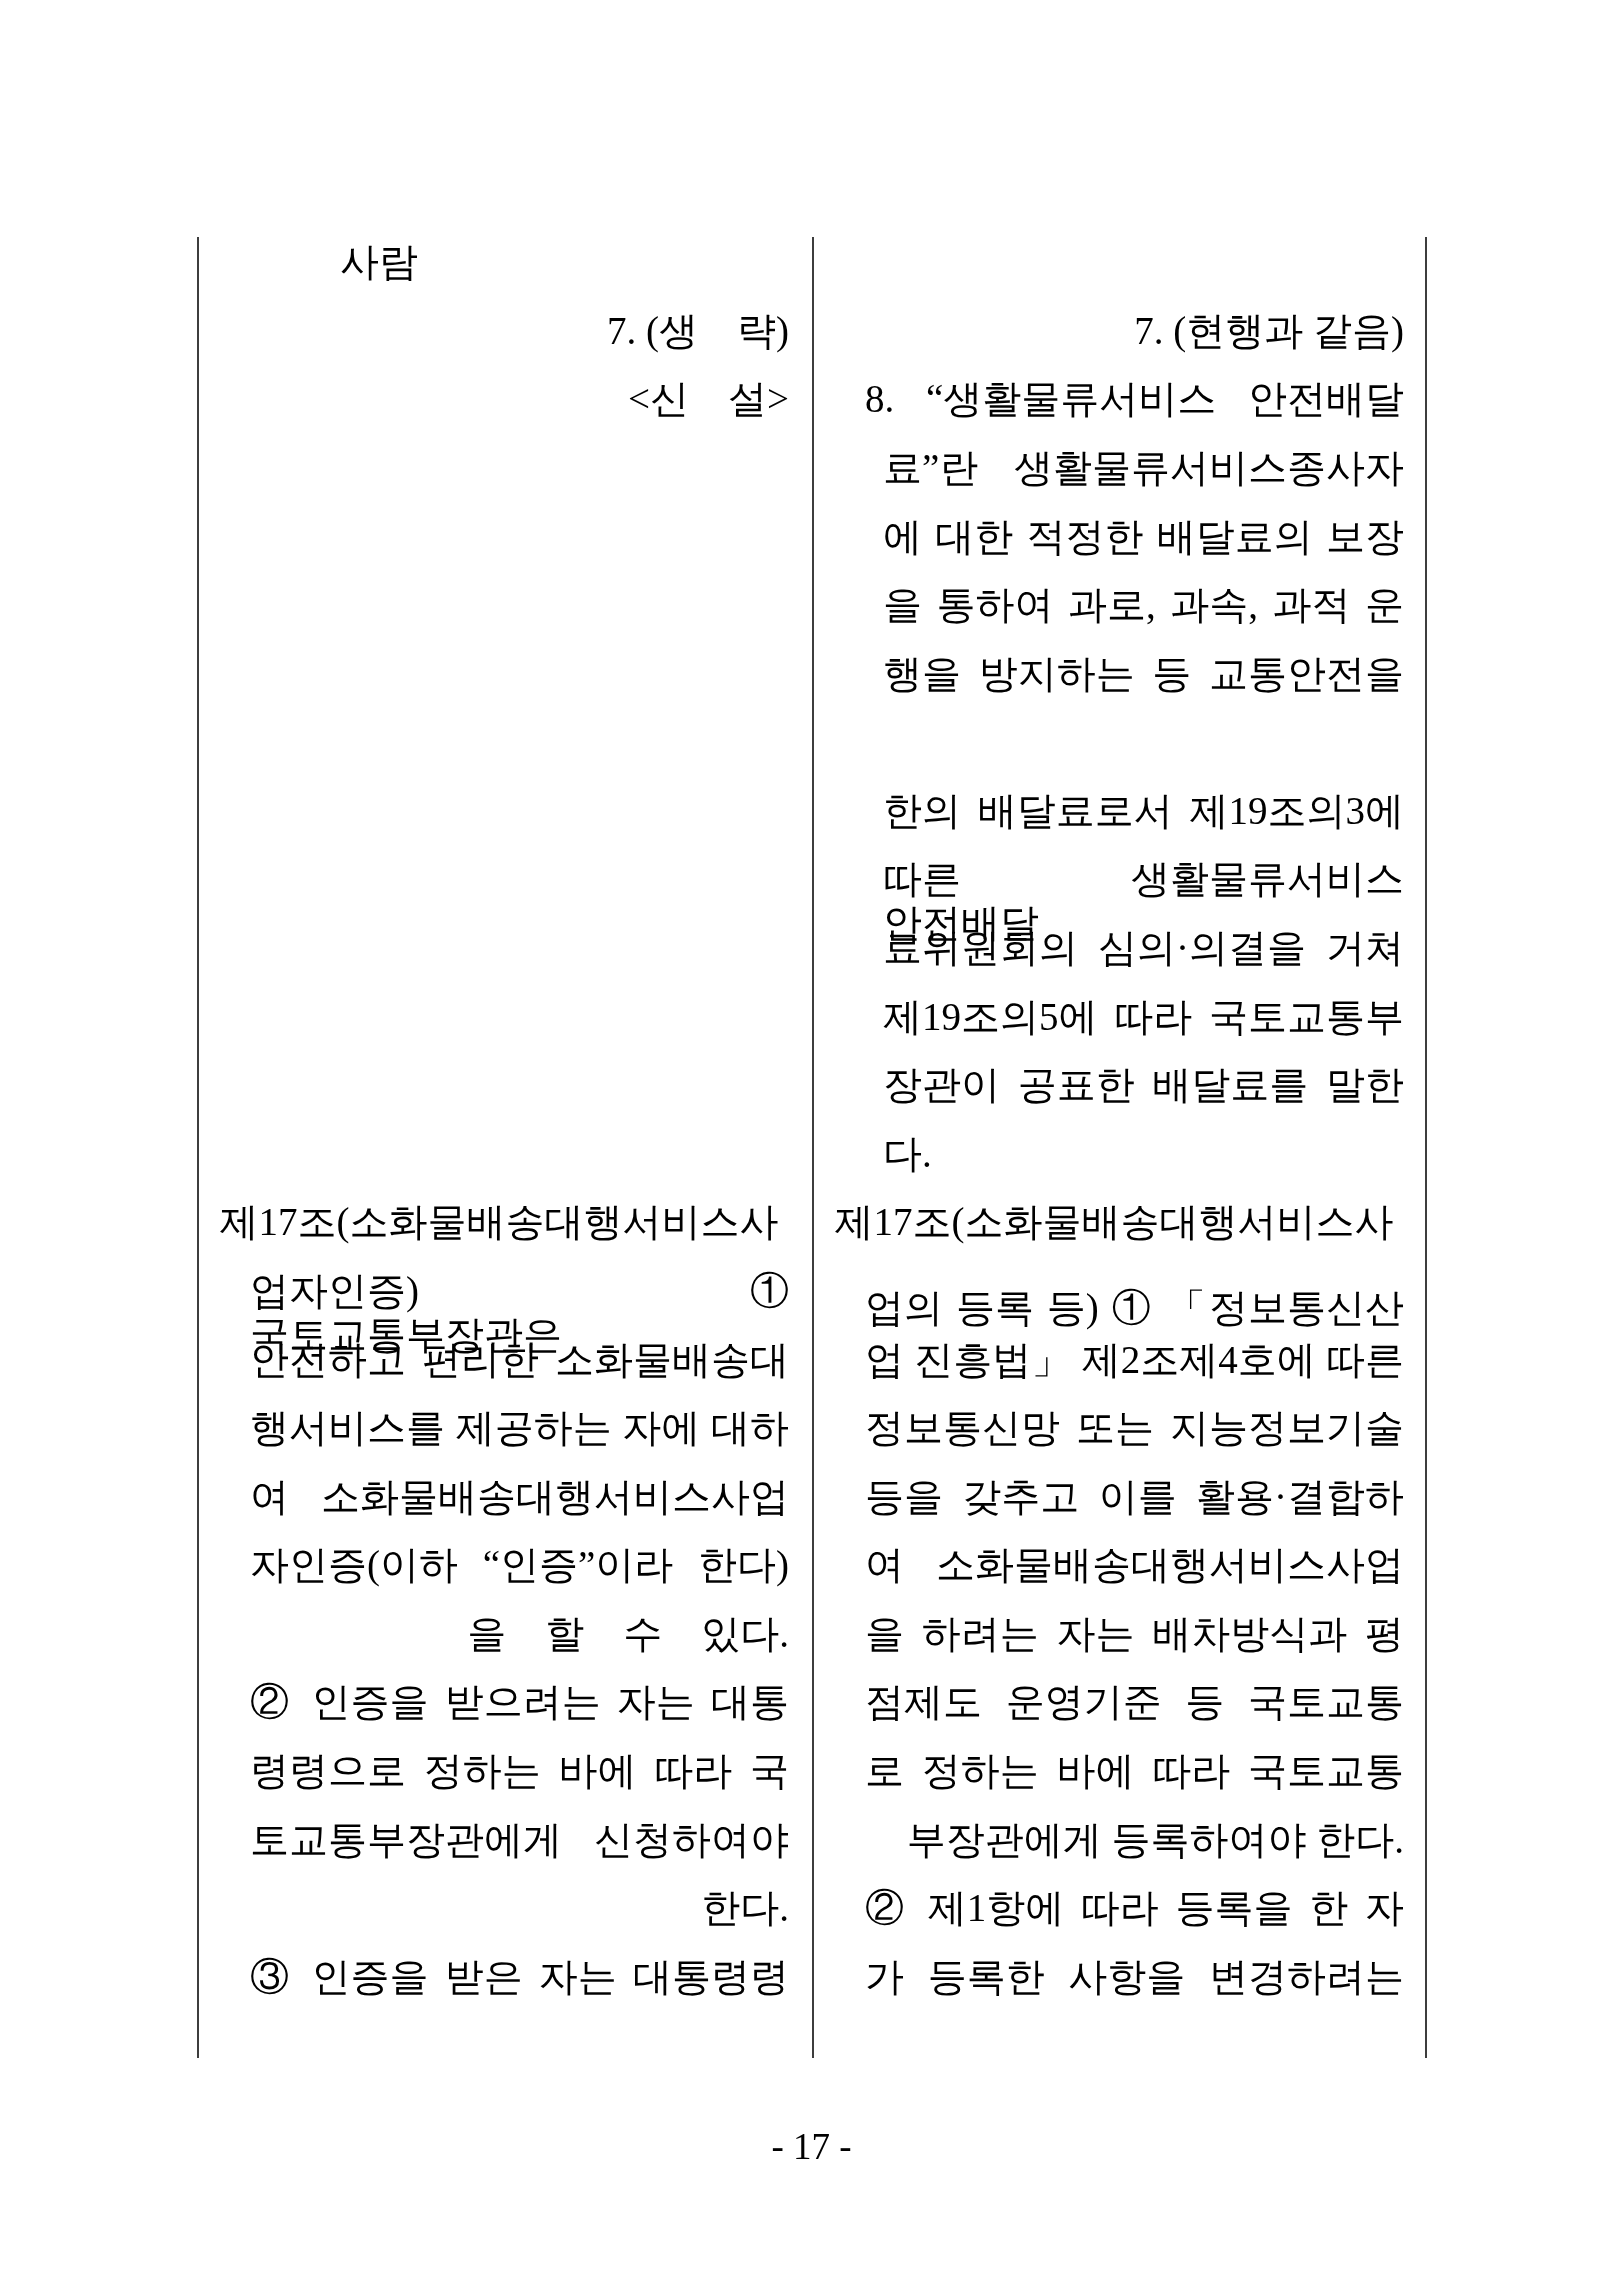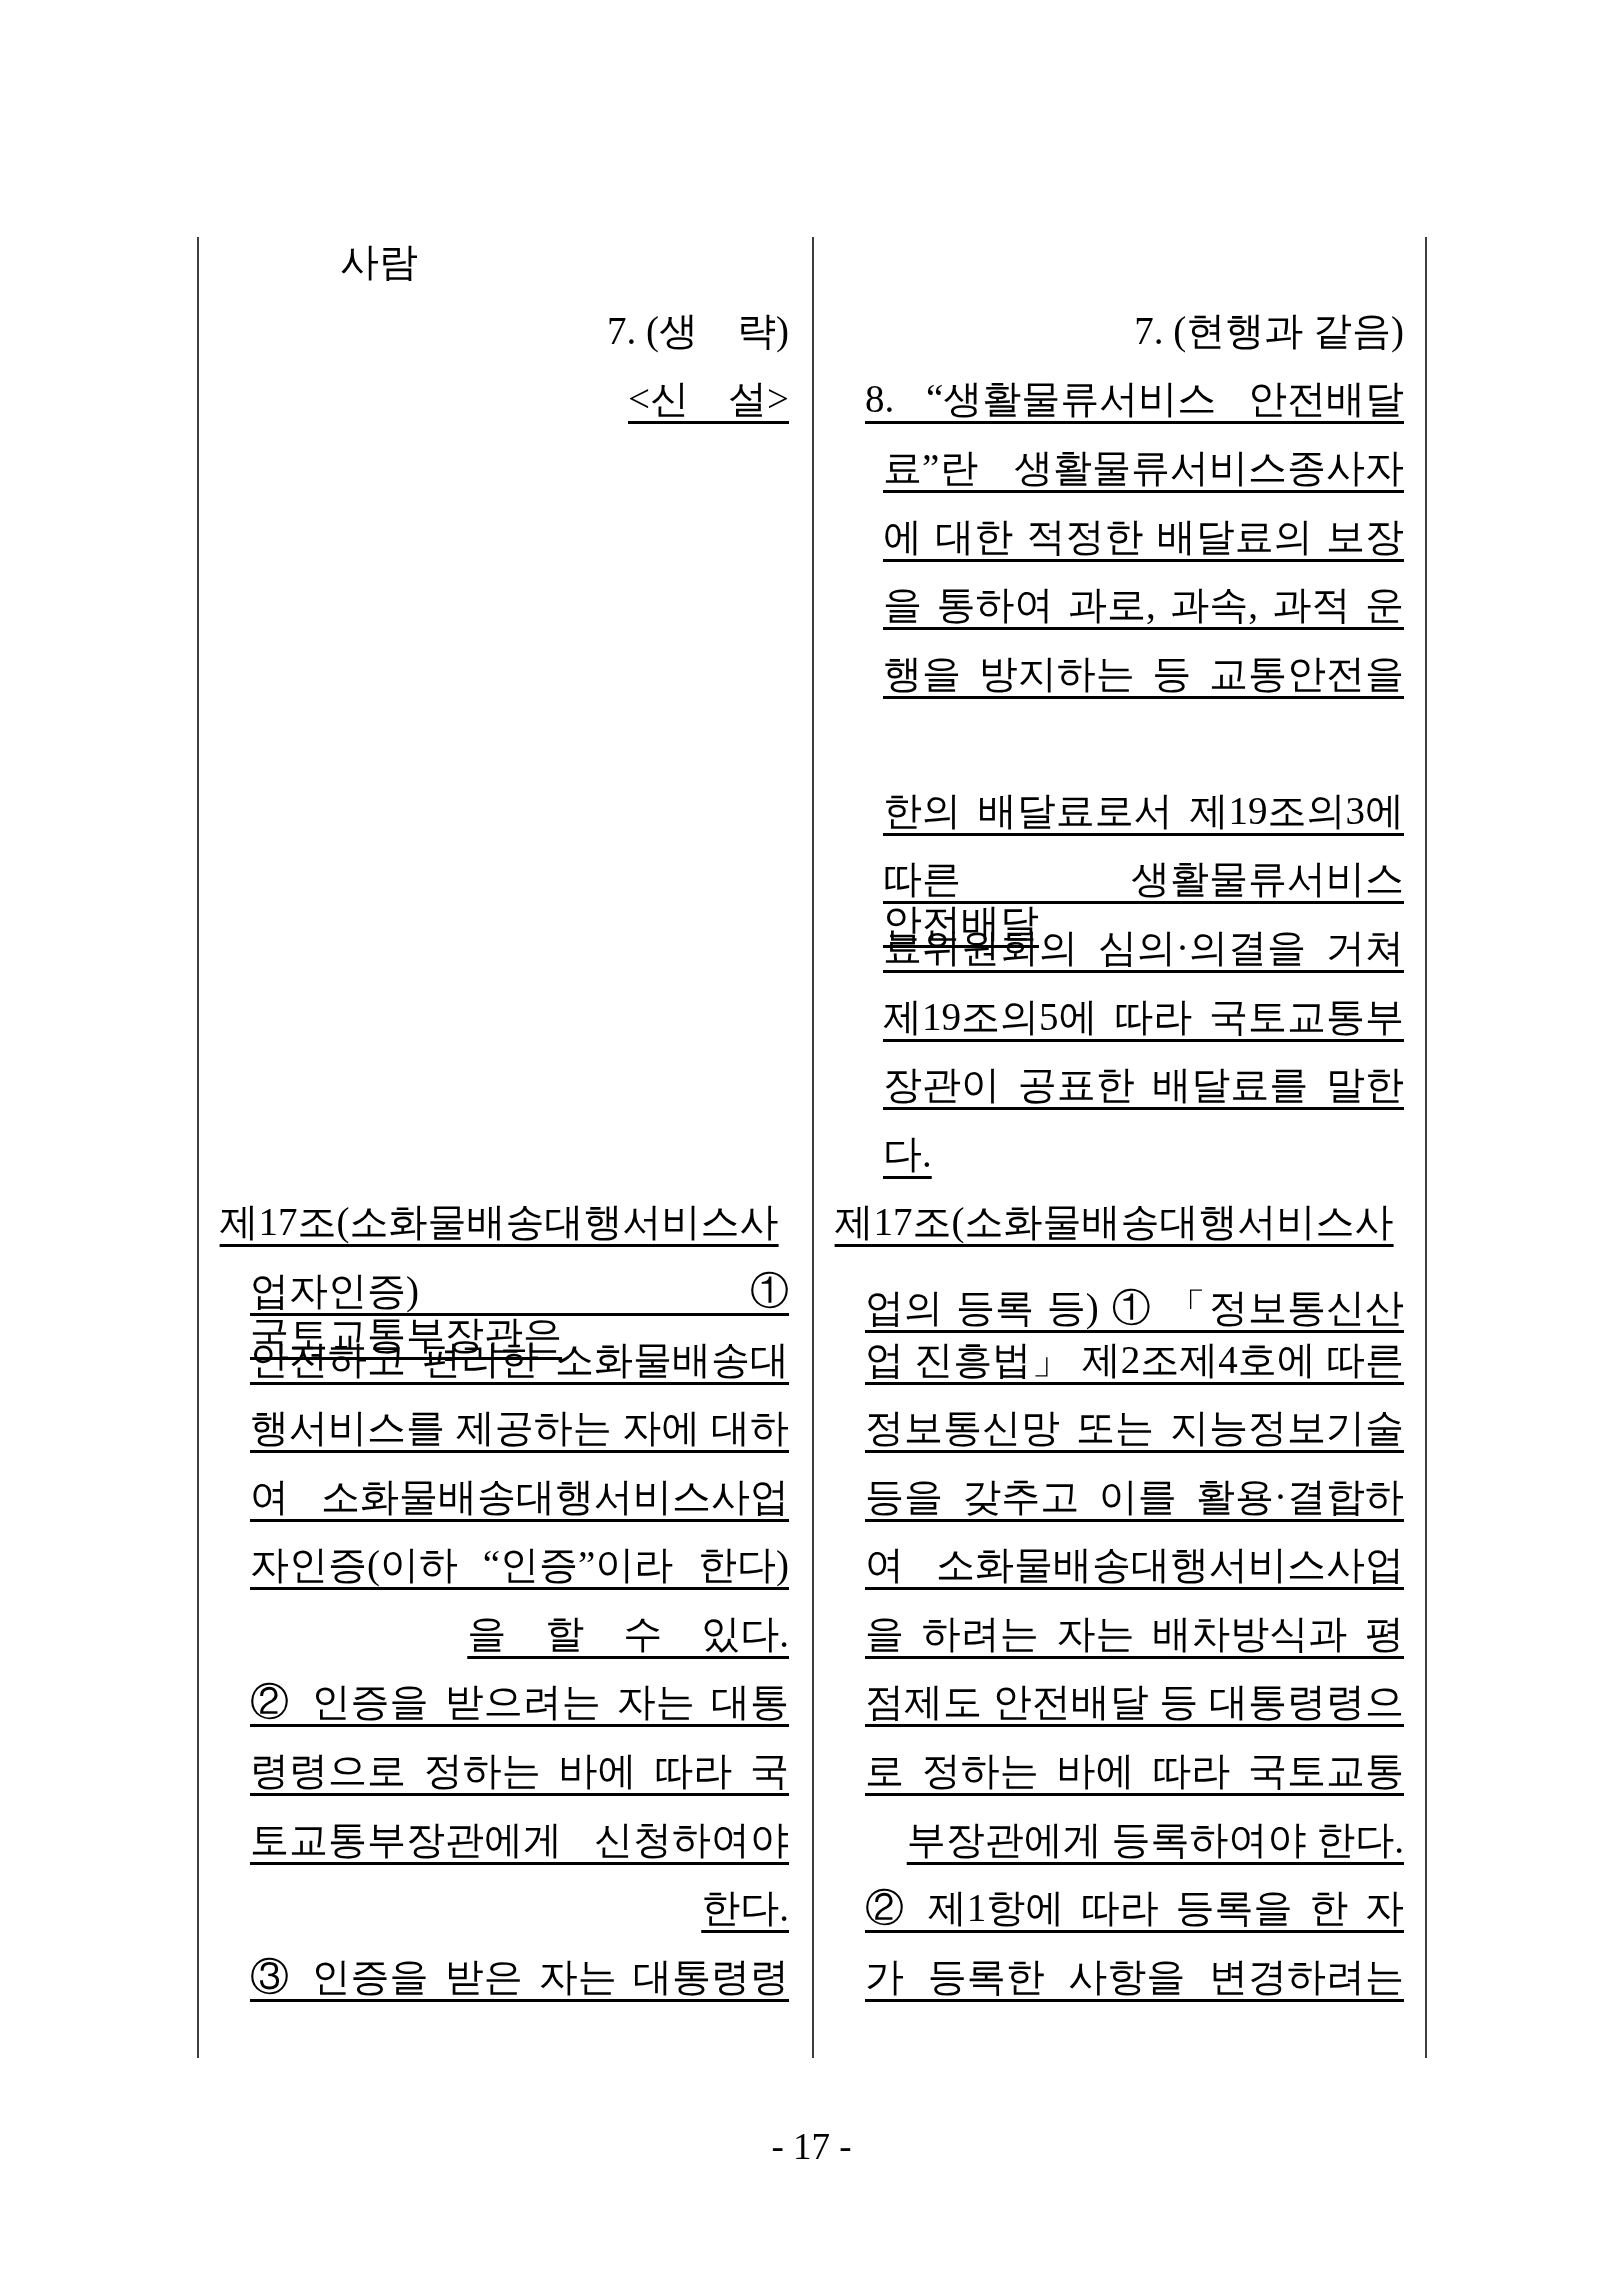--- a/index.html
+++ b/index.html
@@ -27,21 +27,20 @@
     font-size:39px;line-height:44px;height:47px;
     white-space:pre;
     letter-spacing:0px;
   }
   .ind-article{left:21.6px;width:569px;}
   .ind-item{left:52px;width:539px;text-align:right;}
   .ind-item_cont{left:70px;width:521px;}
   .ind-deep{left:142px;}
   .just{white-space:normal;text-align:justify;text-align-last:justify;word-break:keep-all;}
   .u{
-    text-decoration:underline;
     text-decoration-thickness:2.6px;
     text-decoration-color:#000;
     text-underline-offset:8.5px;
   }
   .footer{
     position:absolute;top:2127px;left:0;width:1623px;
     text-align:center;font-size:37px;line-height:39px;
   }
 </style>
 </head>
@@ -82,21 +81,21 @@
       <div class="line ind-item_cont just" style="top: 758px;"><span class="u">제19조의5에 따라 국토교통부</span></div>
       <div class="line ind-item_cont just" style="top: 826px;"><span class="u">장관이 공표한 배달료를 말한</span></div>
       <div class="line ind-item_cont" style="top: 895px;"><span class="u">다.</span></div>
       <div class="line ind-article" style="top: 963px;"><span class="u">제17조(소화물배송대행서비스사</span></div>
       <div class="line ind-item just" style="top: 1032px; margin-top: 17px;"><span class="u">업의 등록 등) ① 「정보통신산</span></div>
       <div class="line ind-item just" style="top: 1101px;"><span class="u">업 진흥법」 제2조제4호에 따른</span></div>
       <div class="line ind-item just" style="top: 1169px;"><span class="u">정보통신망 또는 지능정보기술</span></div>
       <div class="line ind-item just" style="top: 1238px;"><span class="u">등을 갖추고 이를 활용·결합하</span></div>
       <div class="line ind-item just" style="top: 1306px;"><span class="u">여 소화물배송대행서비스사업</span></div>
       <div class="line ind-item just" style="top: 1375px;"><span class="u">을 하려는 자는 배차방식과 평</span></div>
-      <div class="line ind-item just" style="top: 1443px;"><span class="u">점제도 안전배달 등 대통령령으</span></div>
+      <div class="line ind-item just" style="top: 1443px;"><span class="u">점제도 운영기준 등 국토교통</span></div>
       <div class="line ind-item just" style="top: 1512px;"><span class="u">로 정하는 바에 따라 국토교통</span></div>
       <div class="line ind-item" style="top: 1581px;"><span class="u">부장관에게 등록하여야 한다.</span></div>
       <div class="line ind-item just" style="top: 1649px;"><span class="u">② 제1항에 따라 등록을 한 자</span></div>
       <div class="line ind-item just" style="top: 1718px;"><span class="u">가 등록한 사항을 변경하려는</span></div>
     </div>
 
   <div class="footer">- 17 -</div>
 </div>
 
 

